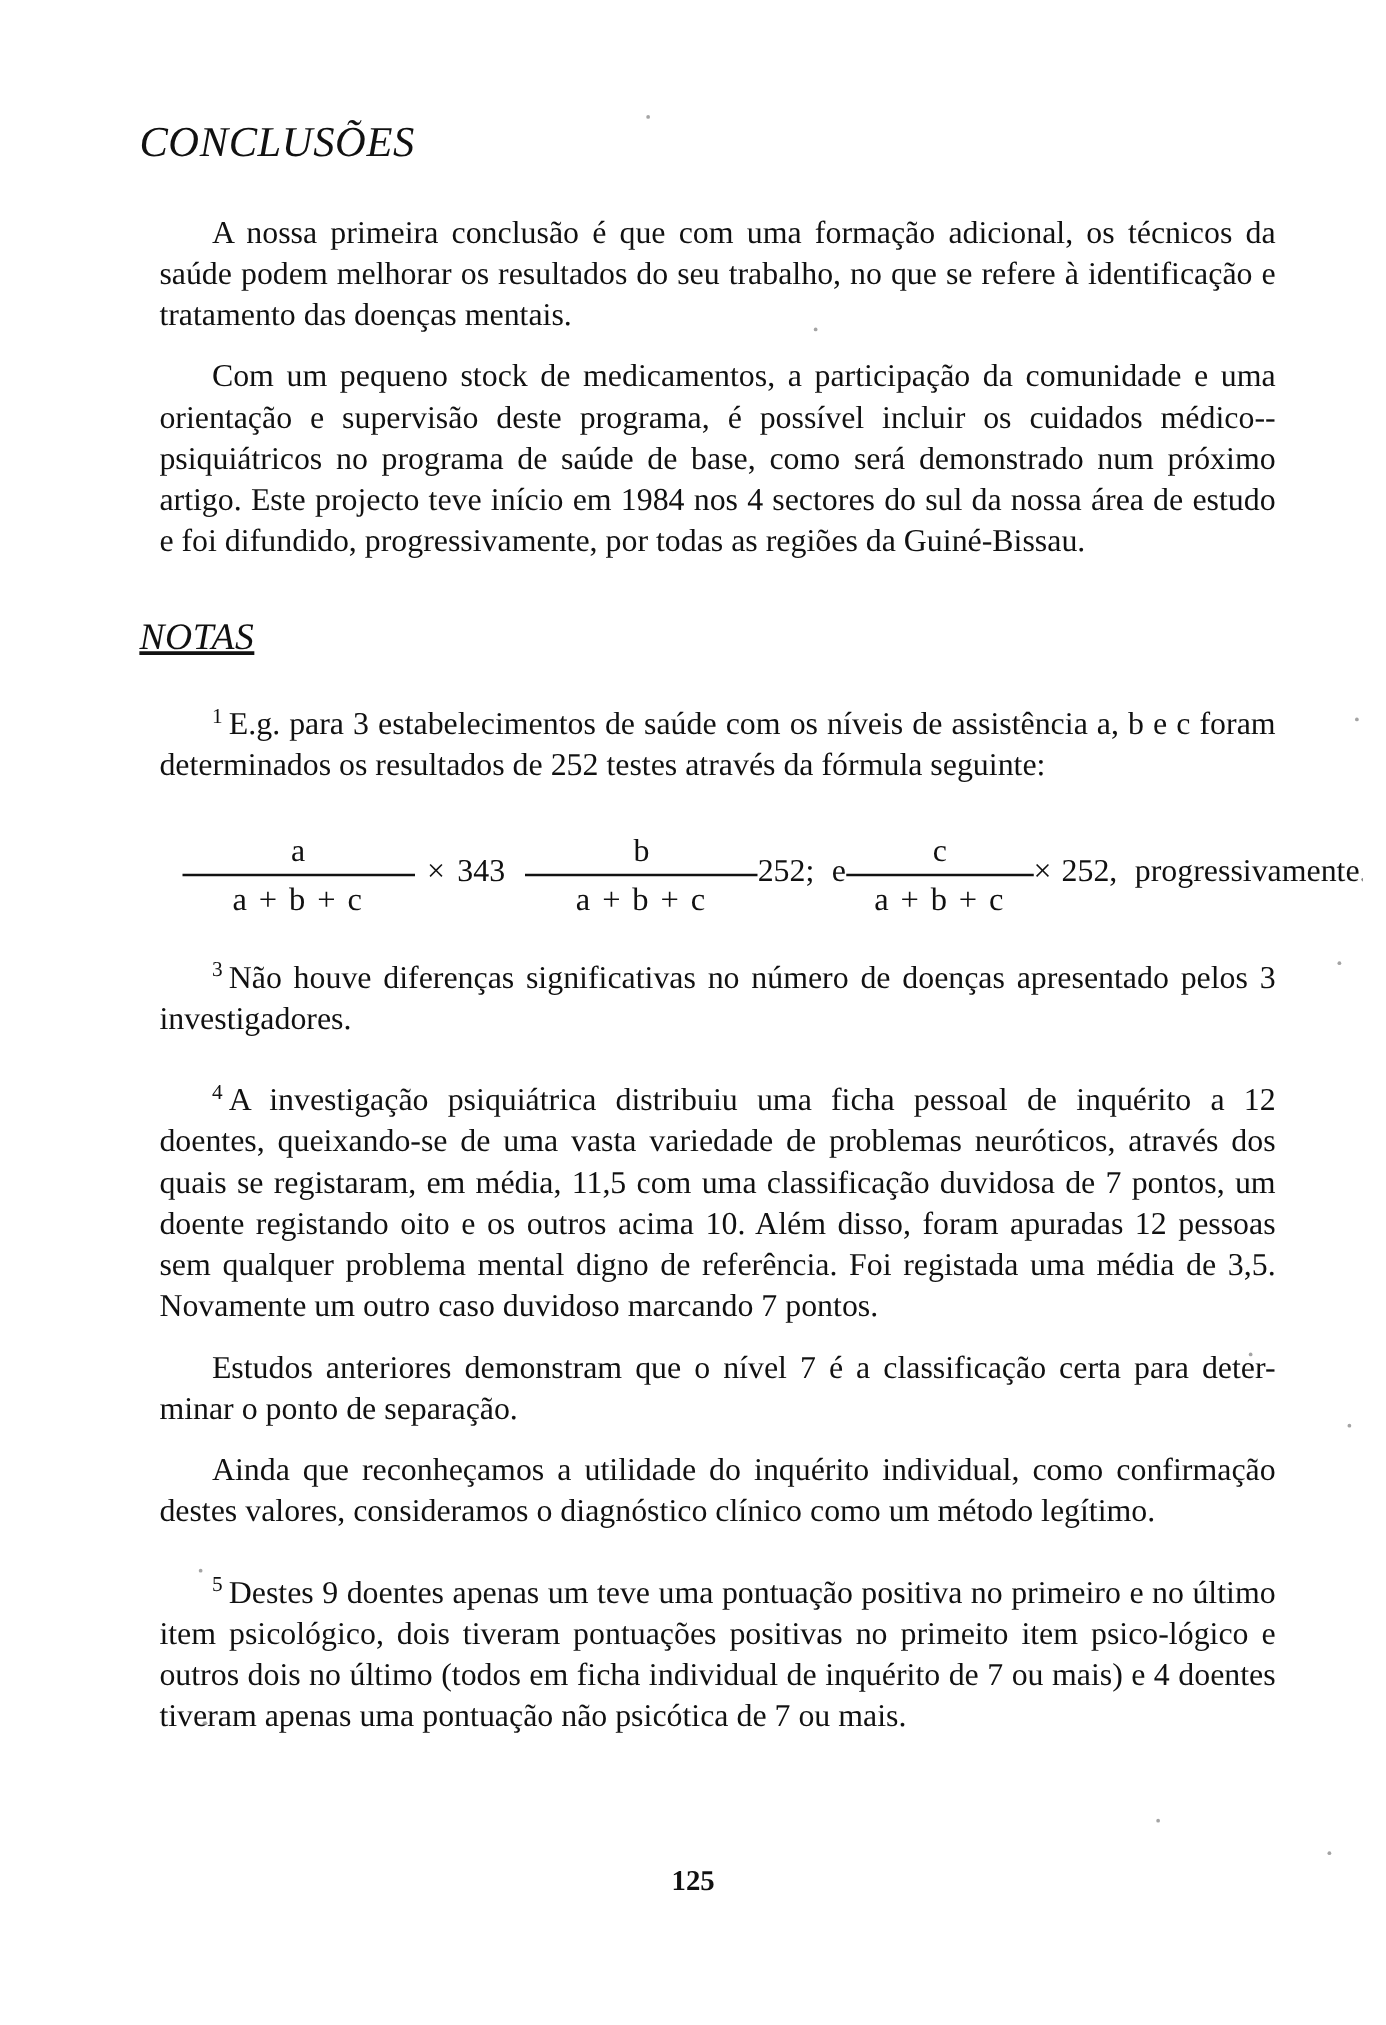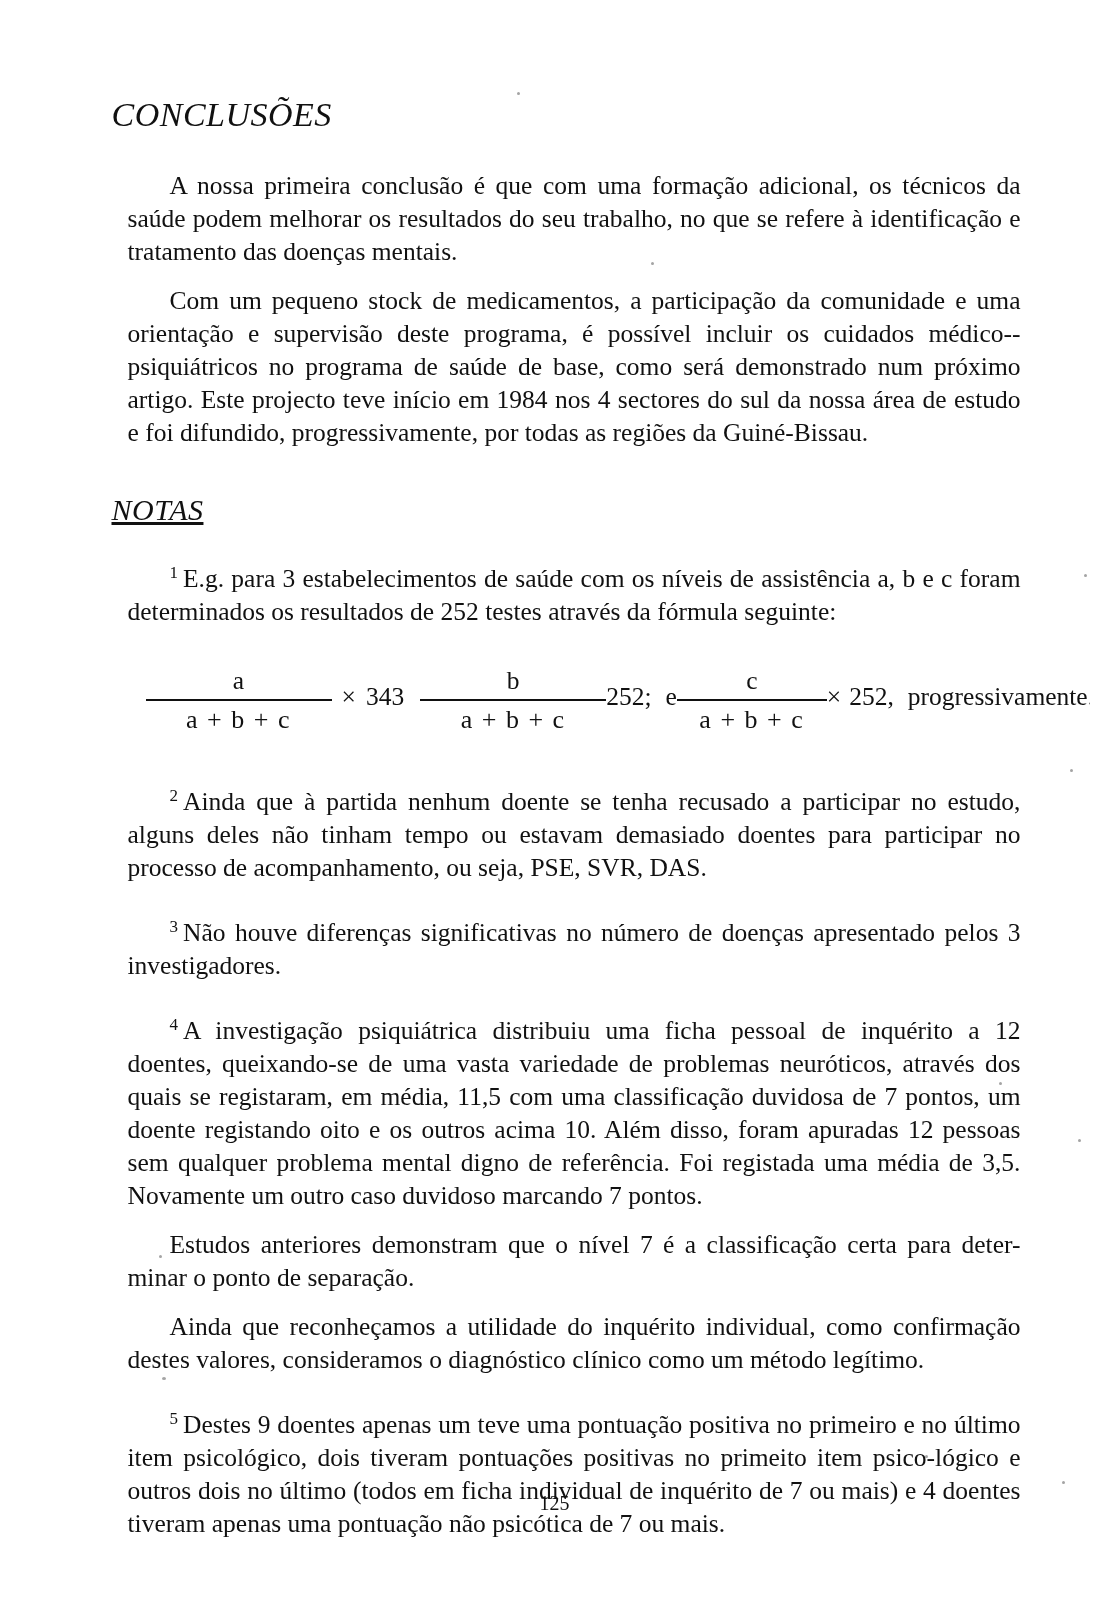--- a/index.html
+++ b/index.html
@@ -111,21 +111,22 @@
     position: relative;
     top: -4px;
     padding-left: 10px;
   }
   .page-number {
     position: absolute;
     left: 0;
     right: 0;
     top: 1492px;
     text-align: center;
-    font-size: 20px;
+    font-size: 23px;
+    font-weight: bold;
   }
   .speck {
     position: absolute;
     background: #4a4a4a;
     border-radius: 50%;
     opacity: 0.5;
   }
 </style>
 </head>
 <body>
@@ -168,21 +169,20 @@
         <span class="num">c</span>
         <span class="bar"></span>
         <span class="den">a + b + c</span>
       </span>
 
       <span class="op nospace">×</span>
       <span class="op tight">252,</span>
       <span class="formula-tail">progressivamente.</span>
     </div>
 
-    <p class="body-par note-par" style="margin-top:46px;"><span class="note-marker">2</span><span>Ainda que à partida nenhum doente se tenha recusado a participar no estudo, alguns deles não tinham tempo ou estavam demasiado doentes para participar no processo de acompanhamento, ou seja, PSE, SVR, DAS.</span></p>
 
     <p class="body-par note-par"><span class="note-marker">3</span><span>Não houve diferenças significativas no número de doenças apresentado pelos 3 investigadores.</span></p>
 
     <p class="body-par note-par"><span class="note-marker">4</span><span>A investigação psiquiátrica distribuiu uma ficha pessoal de inquérito a 12 doentes, queixando-se de uma vasta variedade de problemas neuróticos, através dos quais se registaram, em média, 11,5 com uma classificação duvidosa de 7 pontos, um doente registando oito e os outros acima 10. Além disso, foram apuradas 12 pessoas sem qualquer problema mental digno de referência. Foi registada uma média de 3,5. Novamente um outro caso duvidoso marcando 7 pontos.</span></p>
 
     <p class="body-par indent-par">Estudos anteriores demonstram que o nível 7 é a classificação certa para deter-minar o ponto de separação.</p>
 
     <p class="body-par indent-par">Ainda que reconheçamos a utilidade do inquérito individual, como confirmação destes valores, consideramos o diagnóstico clínico como um método legítimo.</p>
 
     <p class="body-par note-par"><span class="note-marker">5</span><span>Destes 9 doentes apenas um teve uma pontuação positiva no primeiro e no último item psicológico, dois tiveram pontuações positivas no primeito item psico-lógico e outros dois no último (todos em ficha individual de inquérito de 7 ou mais) e 4 doentes tiveram apenas uma pontuação não psicótica de 7 ou mais.</span></p>

